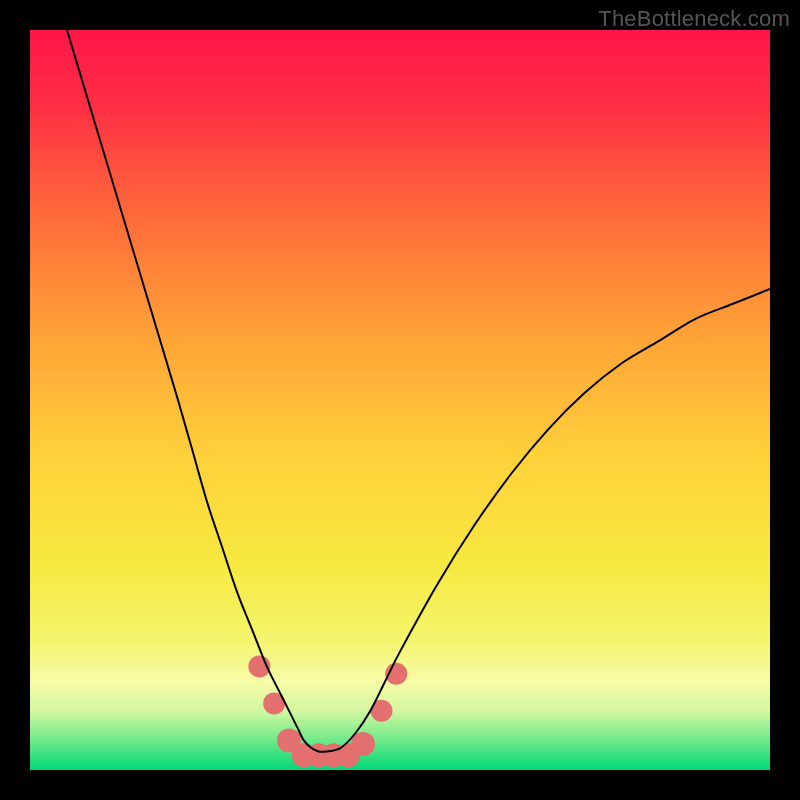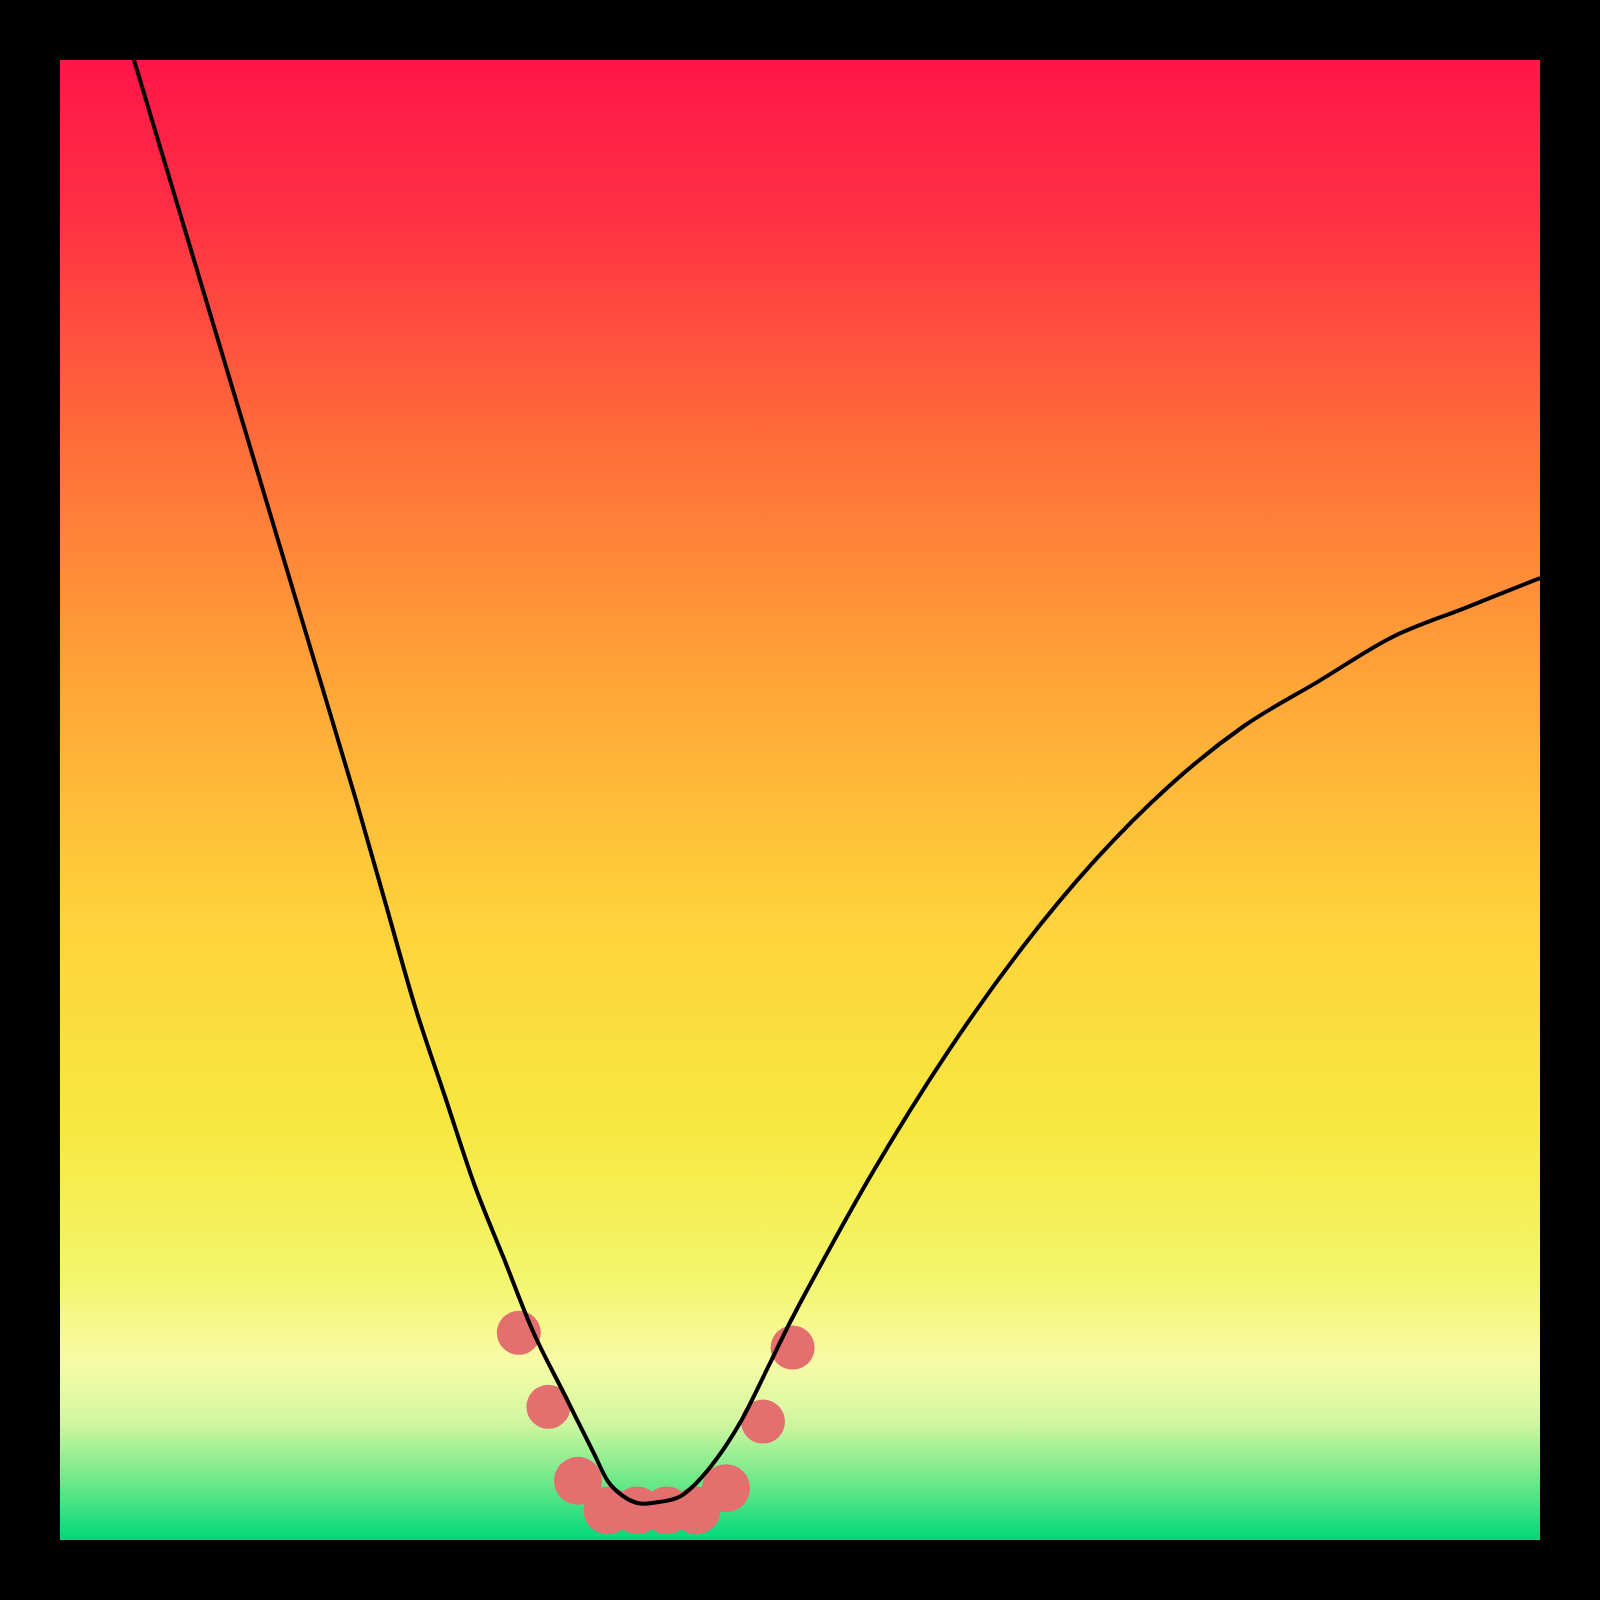--- a/index.html
+++ b/index.html
@@ -30,20 +30,21 @@
     color: #555;
     font-size: 22px;
     font-family: Arial, sans-serif;
     letter-spacing: 0.2px;
   }
 </style>
 </head>
 <body>
 
 <div class="container">
+  <div class="watermark">TheBottleneck.com</div>
   <div class="plot-area">
     <svg class="plot-svg" viewBox="0 0 740 740" preserveAspectRatio="none">
       <defs>
         <linearGradient id="bg-grad" x1="0" y1="0" x2="0" y2="1">
             <stop offset="0%" stop-color="#ff1649"></stop>
             <stop offset="10%" stop-color="#ff2e44"></stop>
             <stop offset="25%" stop-color="#ff6a3a"></stop>
             <stop offset="42%" stop-color="#ffa537"></stop>
             <stop offset="57.99999999999999%" stop-color="#ffd23b"></stop>
             <stop offset="72%" stop-color="#f7e83f"></stop>

